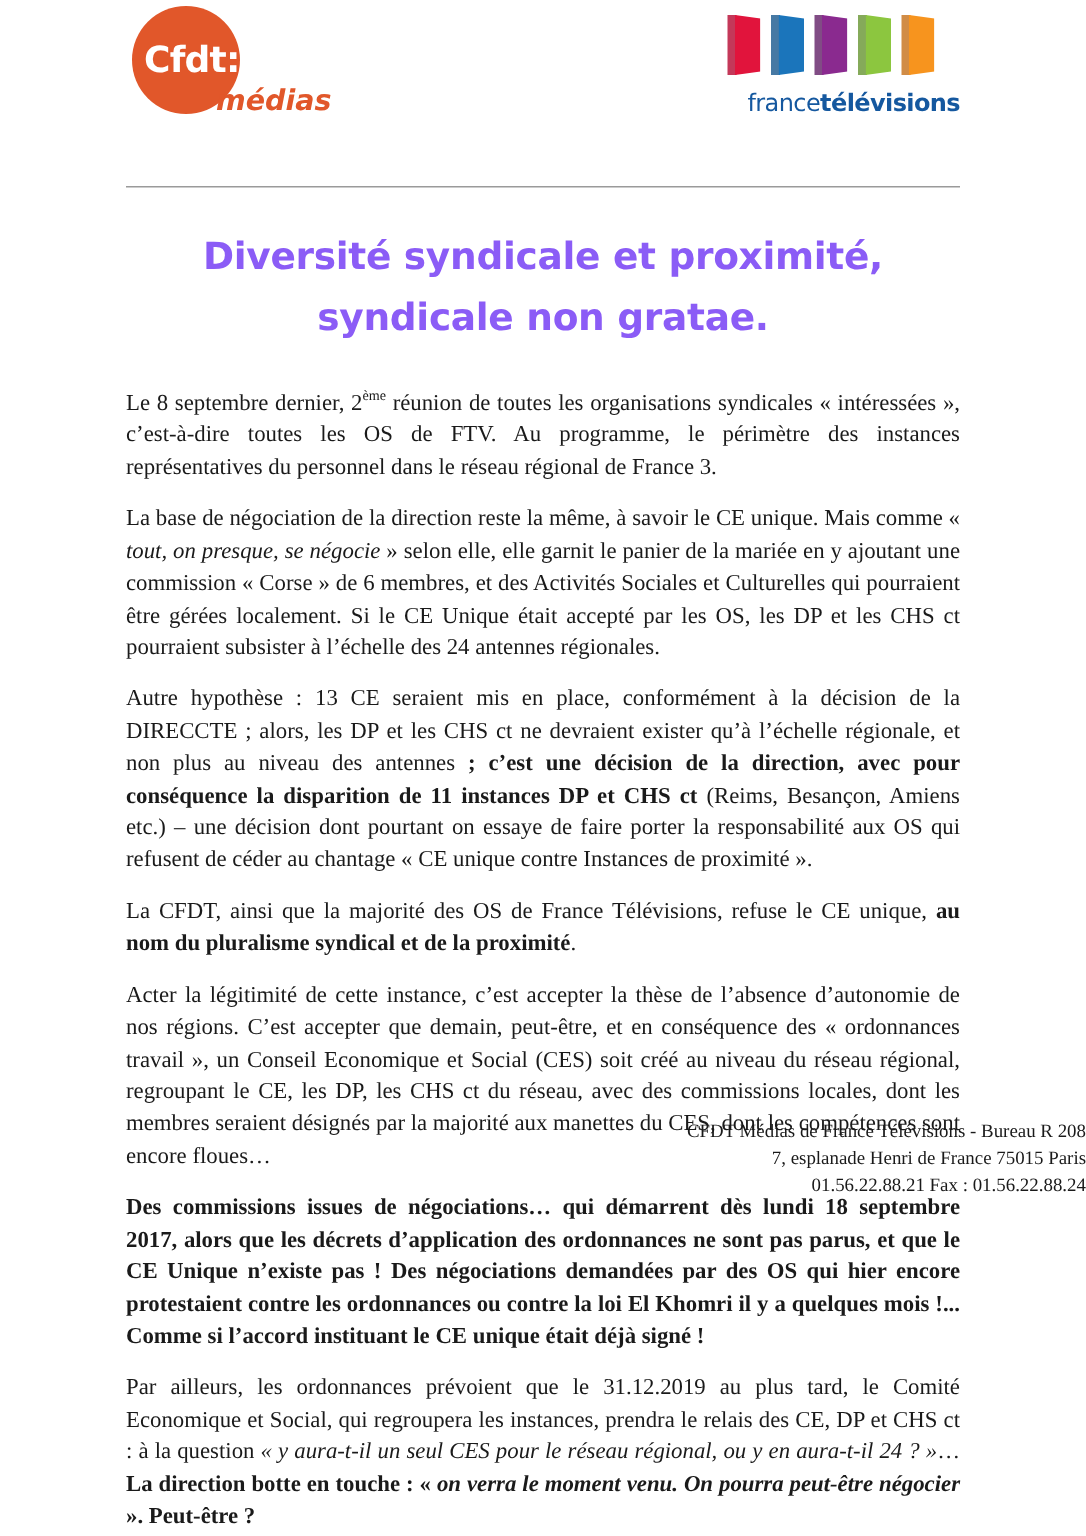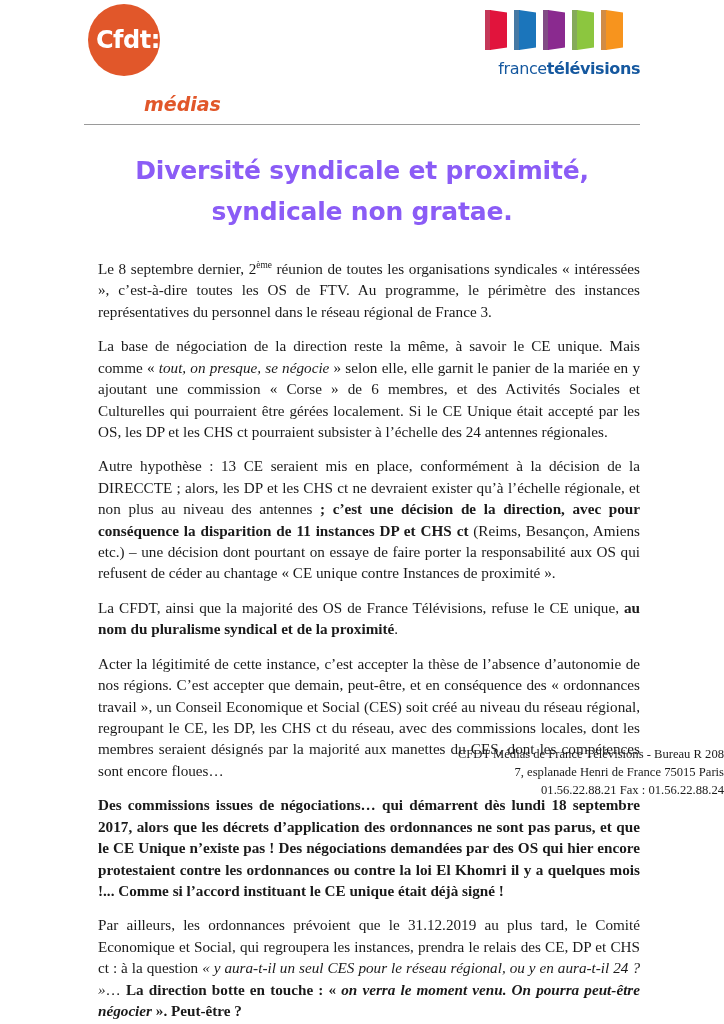--- a/index.html
+++ b/index.html
@@ -64,21 +64,20 @@
   .cfdt-medias {
     position: absolute;
     left: 56px;
     top: 54px;
     font-family: "DejaVu Sans", sans-serif;
     font-weight: bold;
     font-style: italic;
     font-size: 19px;
     color: #e1572a;
     line-height: 1;
-    margin-top: 37px;
   }
 
   
   .ftv-logo {
     width: 172px;
     margin-top: 6px;
     text-align: right;
   }
   .ftv-marks {
     display: flex;
@@ -132,21 +131,21 @@
     margin: 0 0 26px 0;
     letter-spacing: -0.2px;
   }
   .doc-title .l2 { display: block; }
 
   
   .body-copy { font-size: 15.2px; }
   .para {
     text-align: justify;
     line-height: 1.41;
-    margin: 0 0 13px 14px;
+    margin: 0 0 13px 0;
     hyphens: none;
   }
   .para.bold-all { font-weight: bold; }
   b, .b { font-weight: bold; }
   i, .i { font-style: italic; }
   .bi { font-weight: bold; font-style: italic; }
   sup { font-size: 0.62em; vertical-align: super; line-height: 0; }
 
   
   .footer {

